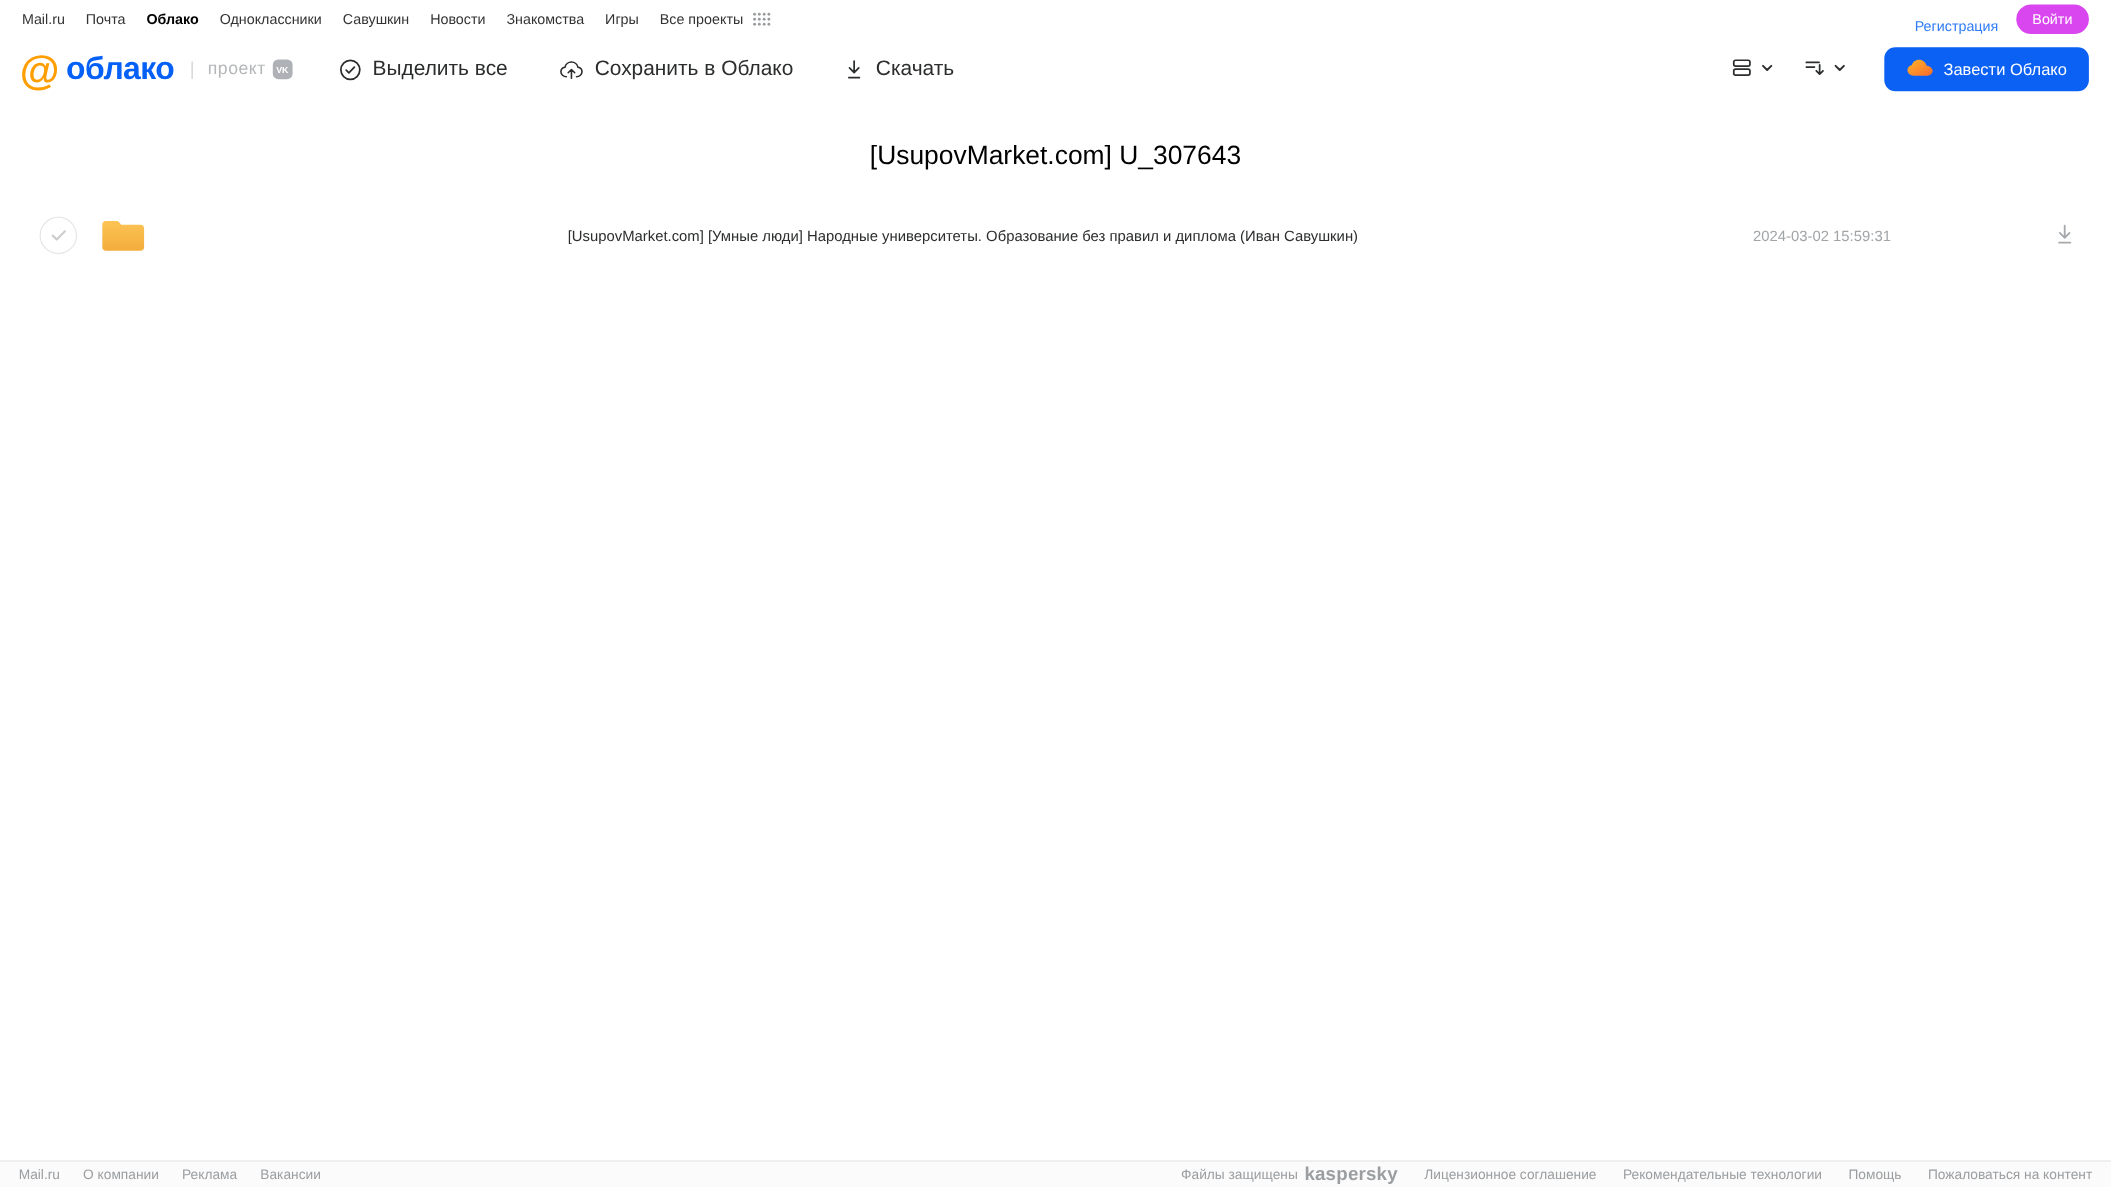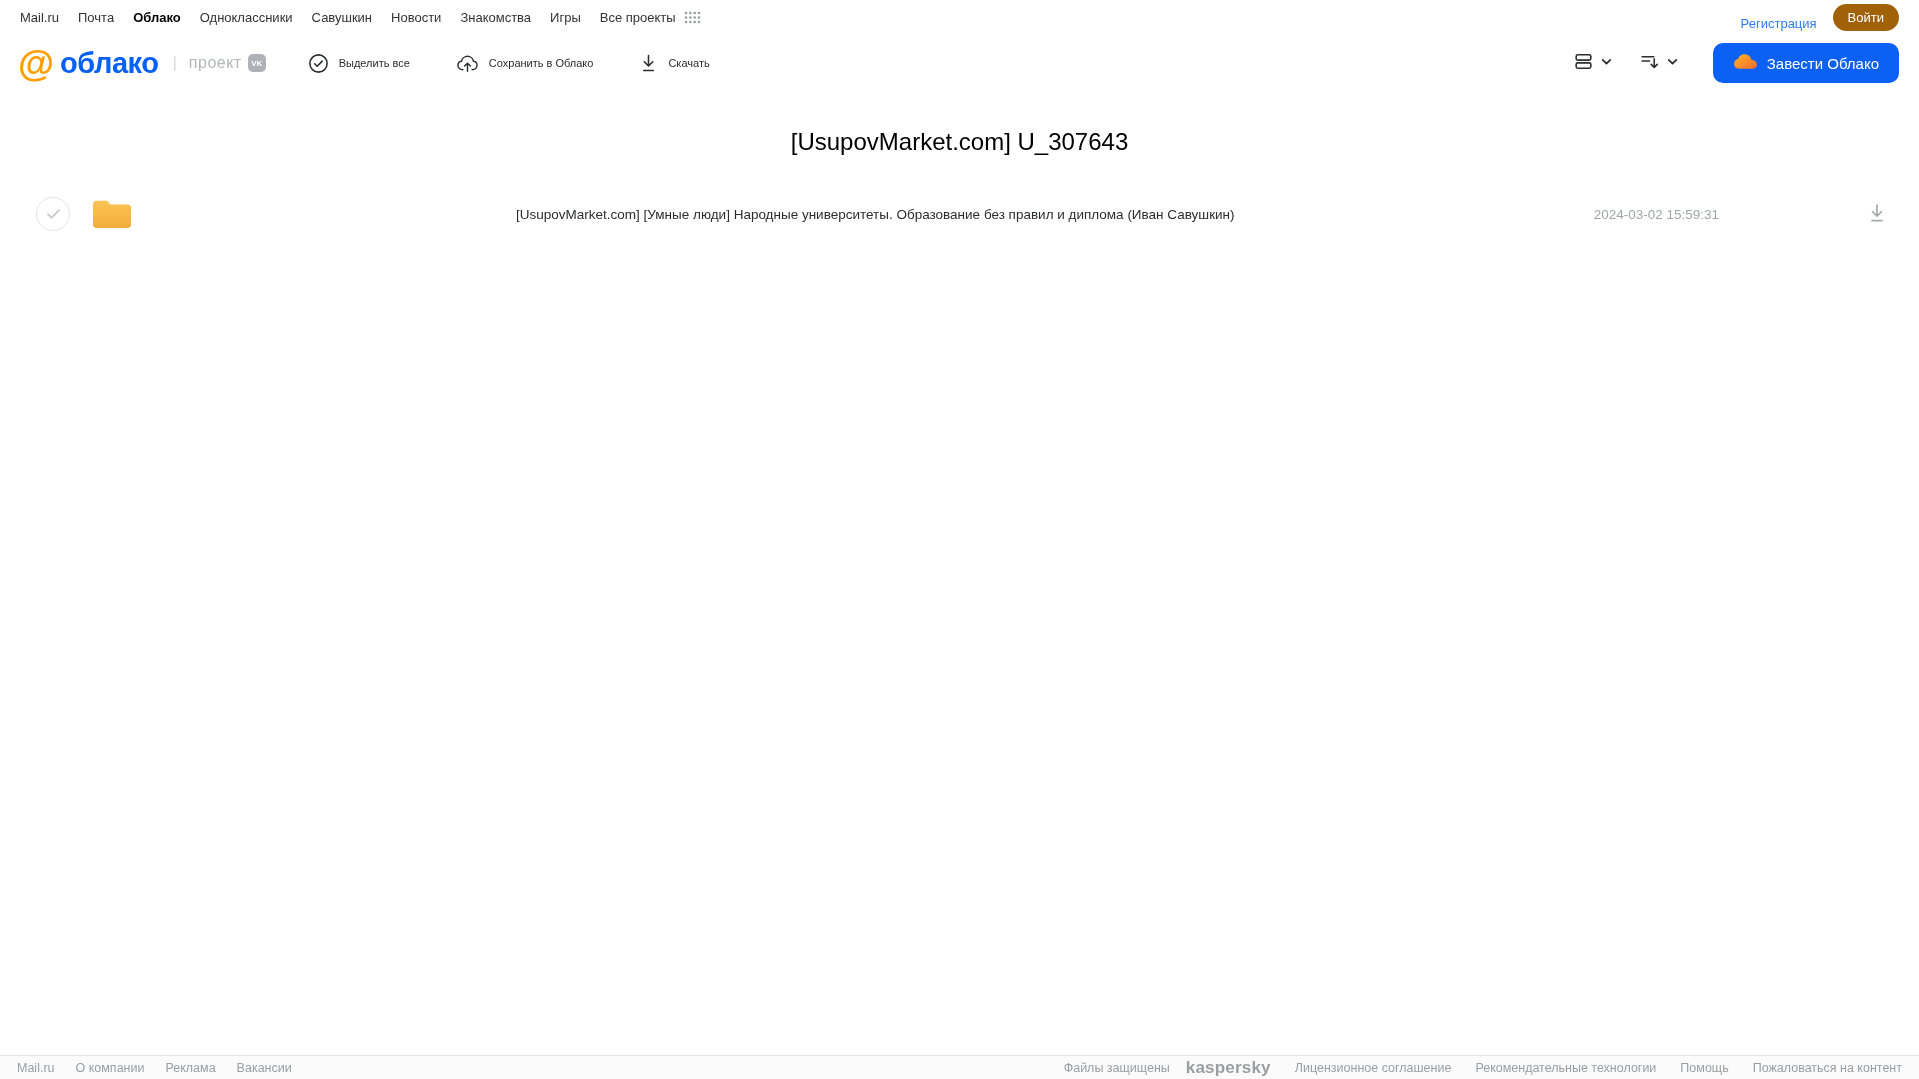--- a/index.html
+++ b/index.html
@@ -21,21 +21,21 @@
     font-size: 13px;
     flex-shrink: 0;
   }
   .topnav-left { display: flex; align-items: center; gap: 19px; }
   .topnav a { text-decoration: none; color: #333; cursor: pointer; }
   .topnav .active { font-weight: bold; color: #000; }
   .apps-grid { display: inline-flex; margin-left: -11px; align-items: center; cursor: pointer; }
   .topnav-right { margin-left: auto; display: flex; align-items: flex-end; gap: 16px; }
   .reg-link { color: #2f7cf6 !important; }
   .login-btn {
-    background: #a16207; color: #fff; border: none; cursor: pointer;
+    background: #d946ef; color: #fff; border: none; cursor: pointer;
     font-family: "Liberation Sans", sans-serif;
     font-size: 13px; padding: 6px 15px; border-radius: 16px;
   }
 
   
   .header {
     height: 58px;
     display: flex;
     align-items: center;
     padding: 0 20px 0 18px;
@@ -56,21 +56,21 @@
     width: 18px; height: 18px; background: #aeb1b5; border-radius: 5px;
     color: #fff; font-size: 8px; font-weight: bold; display: inline-flex;
     align-items: center; justify-content: center; margin-left: 6px;
     text-transform: uppercase;
   }
 
   .toolbar { display: flex; align-items: center; gap: 46px; margin-left: 42px; }
   .tool-btn {
     display: flex; align-items: center; gap: 10px; cursor: pointer;
     background: none; border: none; font-family: "Liberation Sans", sans-serif;
-    font-size: 11px; color: #2c2d2e;
+    font-size: 19px; color: #2c2d2e;
   }
   .tool-btn svg { display: block; }
 
   .header-right { margin-left: auto; display: flex; align-items: center; gap: 26px; }
   .icon-ctrl {
     display: flex; align-items: center; gap: 6px; cursor: pointer;
     background: none; border: none; color: #2c2d2e;
   }
   .get-cloud-btn {
     display: flex; align-items: center; gap: 9px;
@@ -113,21 +113,21 @@
     height: 24px; flex-shrink: 0;
     border-top: 1px solid #e3e3e3;
     background: #fbfbfb;
     display: flex; align-items: center;
     padding: 0 17px;
     font-size: 12.5px; color: #9b9ea1;
   }
   .footer a { color: #9b9ea1; text-decoration: none; cursor: pointer; }
   .footer-left { display: flex; align-items: center; gap: 21px; }
   .footer-right { margin-left: auto; display: flex; align-items: center; gap: 24px; }
-  .kaspersky-item { display: flex; align-items: center; gap: 16px; }
+  .kaspersky-item { display: flex; align-items: center; gap: 6px; }
   .kaspersky-logo {
     color: #00a88e; font-weight: bold; font-size: 17px; letter-spacing: 0.2px;
     text-decoration: none; cursor: pointer;
   }
 </style>
 </head>
 <body>
 
 <nav class="topnav">
   <div class="topnav-left">

